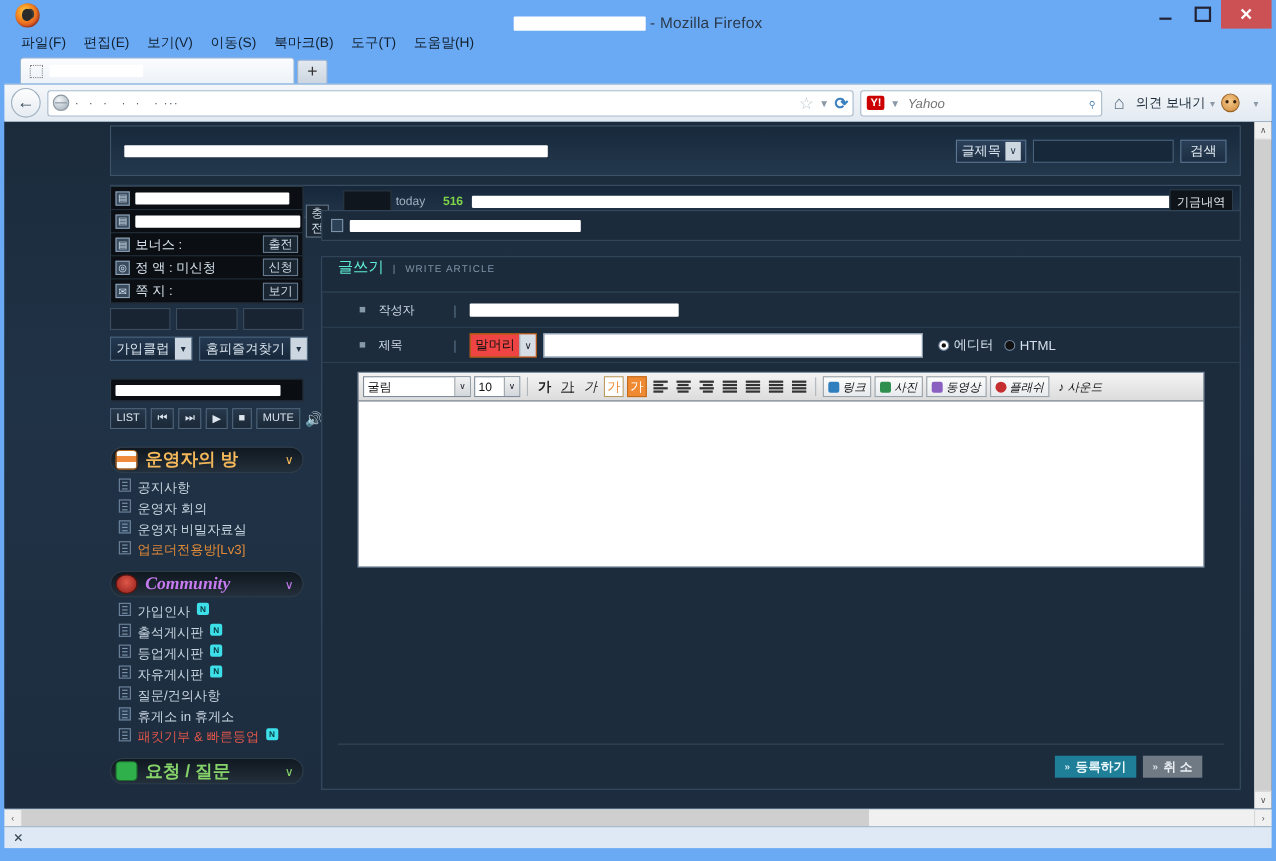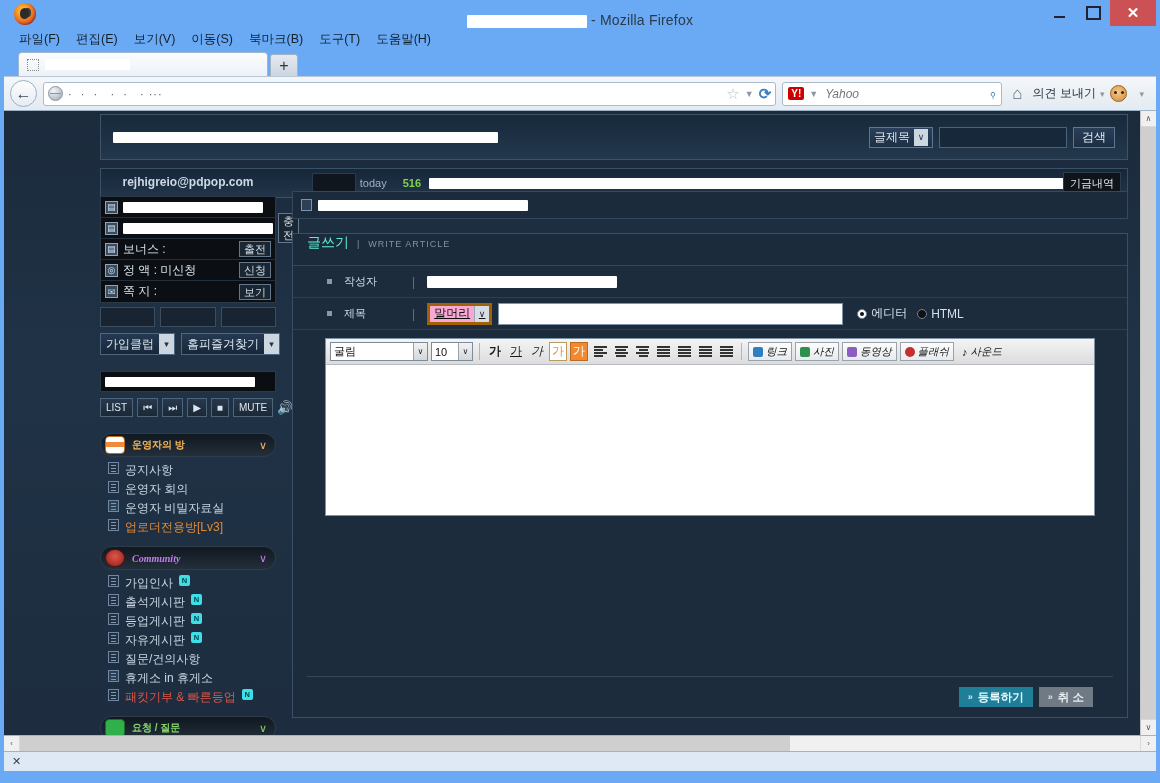--- a/index.html
+++ b/index.html
@@ -272,21 +272,21 @@
   .sec-head {
     height: 24px; border-radius: 12px;
     background: linear-gradient(#101820, #232f3b);
     border: 1px solid #2e3c4a;
     display: flex; align-items: center; padding: 0 8px 0 4px; gap: 7px;
     margin-bottom: 5px;
   }
   .sec-ico {
     width: 20px; height: 18px; border-radius: 4px; flex: 0 0 auto;
   }
-  .sec-title { flex: 1; font-size: 10px; font-weight: bold; }
+  .sec-title { flex: 1; font-size: 16px; font-weight: bold; }
   .sec-chev { font-size: 11px; }
   .m-item {
     display: flex; align-items: flex-start; gap: 6px;
     height: 19px; padding-left: 8px;
     font-size: 12px; color: #c9d6e2;
   }
   .m-ico {
     width: 11px; height: 12px; flex: 0 0 auto;
     background: #223244; border: 1px solid #6f87a0;
     position: relative;
@@ -332,22 +332,22 @@
   .frow {
     display: flex; align-items: center;
     height: 32px; padding-left: 34px;
     border-bottom: 1px solid #2c4053;
   }
   .frow:last-of-type { border-bottom: none; }
   .fbullet { width: 5px; height: 5px; background: #8599ab; margin-right: 12px; }
   .flabel { width: 68px; font-size: 11px; color: #cfdbe6; }
   .fsep { color: #5c748b; margin-right: 12px; font-size: 12px; }
   .sel-mal {
-    height: 22px; background: #f9a8d4; border: 3px solid #a16207;
-    display: flex; align-items: center; font-size: 12px; color: #111; text-decoration: underline;
+    height: 22px; background: #ef4444; border: 1px solid #a16207;
+    display: flex; align-items: center; font-size: 12px; color: #111;
   }
   .sel-mal .t { padding: 0 4px; }
   .sel-mal .a {
     width: 15px; height: 100%; background: #d6dde4;
     border-left: 1px solid #9aa8b5; font-size: 9px; color: #223;
     display: flex; align-items: center; justify-content: center;
   }
   .title-input {
     width: 345px; height: 22px; margin-left: 6px;
     background: #fff; border: 1px solid #7f93a8;
@@ -526,21 +526,20 @@
       <div class="statbar">
         <div class="today-badge"></div>
         <span class="today-lbl">today</span>
         <span class="today-num">516</span>
         <span class="redact" style="width:690px;height:11px;margin-left:4px;"></span>
         <div class="stat-right">기금내역</div>
       </div>
 
       <div class="sidebar">
 
-        <div class="user-email">rejhigreio@pdpop.com</div>
 
         <div class="user-rows">
           <div class="urow">
             <span class="urow-ico">▤</span>
             <span class="urow-lbl">
               <span class="redact" style="width:140px;height:11px;"></span>
             </span>
           </div>
           <div class="urow">
             <span class="urow-ico">▤</span>

